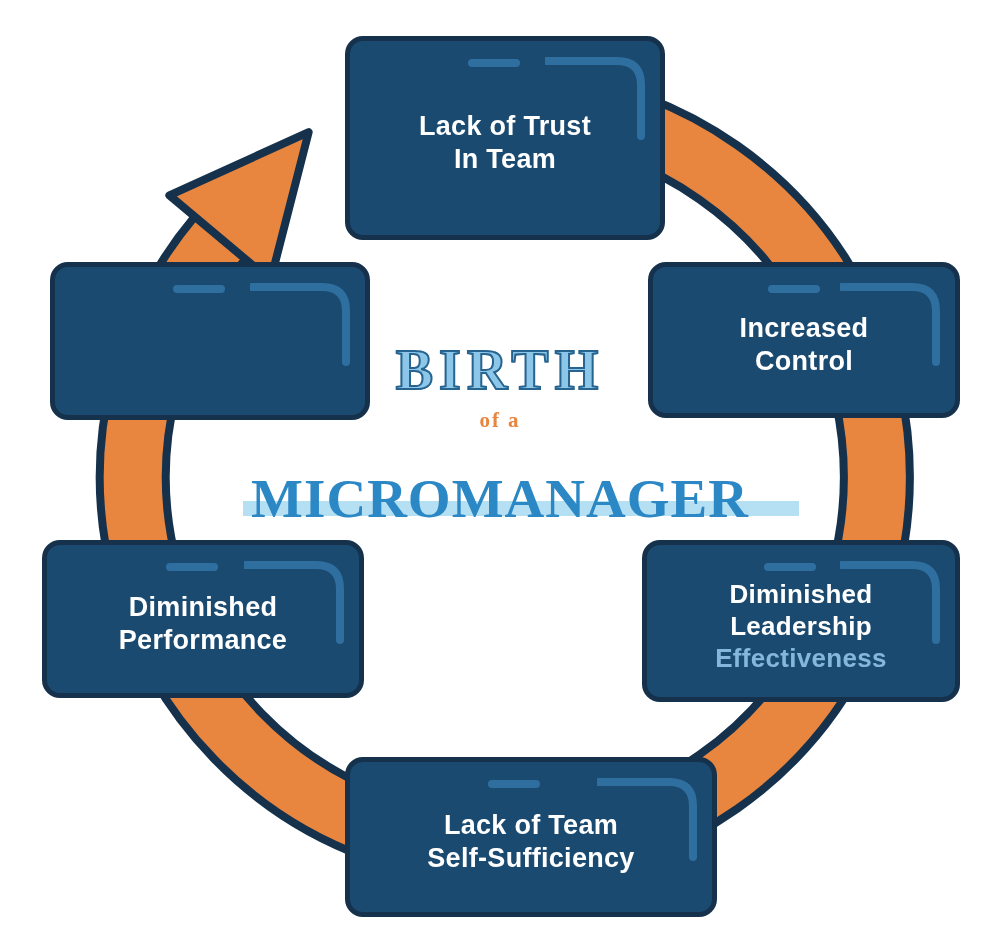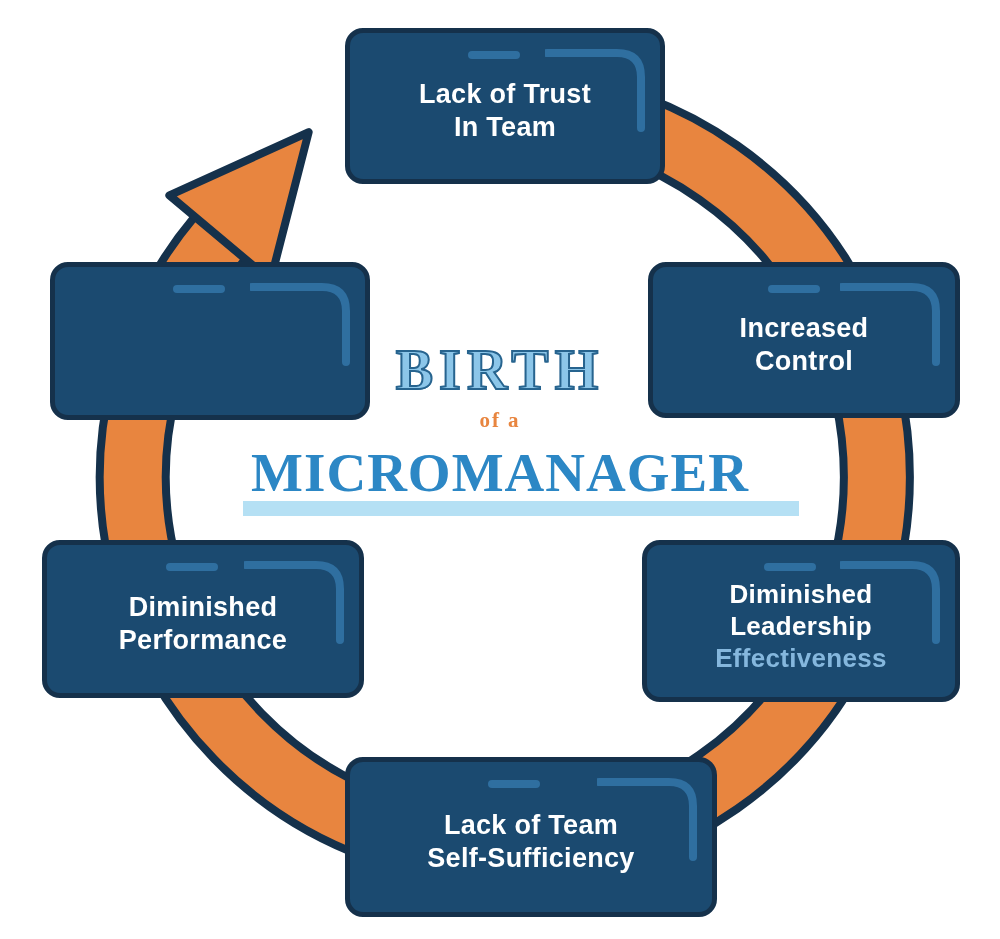--- a/index.html
+++ b/index.html
@@ -36,40 +36,40 @@
   .title-line{
     position:absolute;left:0;right:0;text-align:center;z-index:2;
     font-family:"Liberation Serif","DejaVu Serif",serif;font-weight:700;
   }
   .t-birth{
     top:338px;font-size:56px;letter-spacing:6px;color:var(--lightblue,#8cc6e9);
     -webkit-text-stroke:2px #27648f;
     text-shadow:0 1px 0 #27648f;
   }
   .t-ofa{top:408px;font-size:21px;letter-spacing:2px;color:var(--orange,#e8853f);}
-  .t-micro{top:441px;font-size:55px;letter-spacing:1px;color:var(--midblue,#2c87c5);}
+  .t-micro{top:467px;font-size:55px;letter-spacing:1px;color:var(--midblue,#2c87c5);}
   .t-bar{position:absolute;top:501px;left:243px;width:556px;height:15px;background:var(--bar,#b5e0f4);z-index:1;}
 </style>
 </head>
 <body>
 
 <div class="stage">
 
   <svg class="ring-svg" viewBox="0 0 1000 939" aria-hidden="true">
     <path class="ring-outline" d="M 377.8 127.4 A 372 372 0 1 1 220.0 237.8"></path>
     <path class="ring-band" d="M 377.8 127.4 A 372 372 0 1 1 220.0 237.8"></path>
     <polygon class="arrowhead" points="169.4,195.4 308.7,132.1 270.6,280.2"></polygon>
   </svg>
 
   <div class="t-bar"></div>
   <div class="title-line t-birth">BIRTH</div>
   <div class="title-line t-ofa">of a</div>
   <div class="title-line t-micro">MICROMANAGER</div>
 
-  <div class="box" style="left:345px;top:28px;width:320px;height:156px">
+  <div class="box" style="left:345px;top:36px;width:320px;height:204px">
     <div class="accent-dash"></div>
     <svg class="accent-corner" viewBox="0 0 104 88">
       <path d="M 2 7 H 72 Q 96 7 96 31 V 82"></path>
     </svg>
     <div class="box-text">
       <span>Lack of Trust</span>
       <span>In Team</span>
     </div>
   </div>
 

